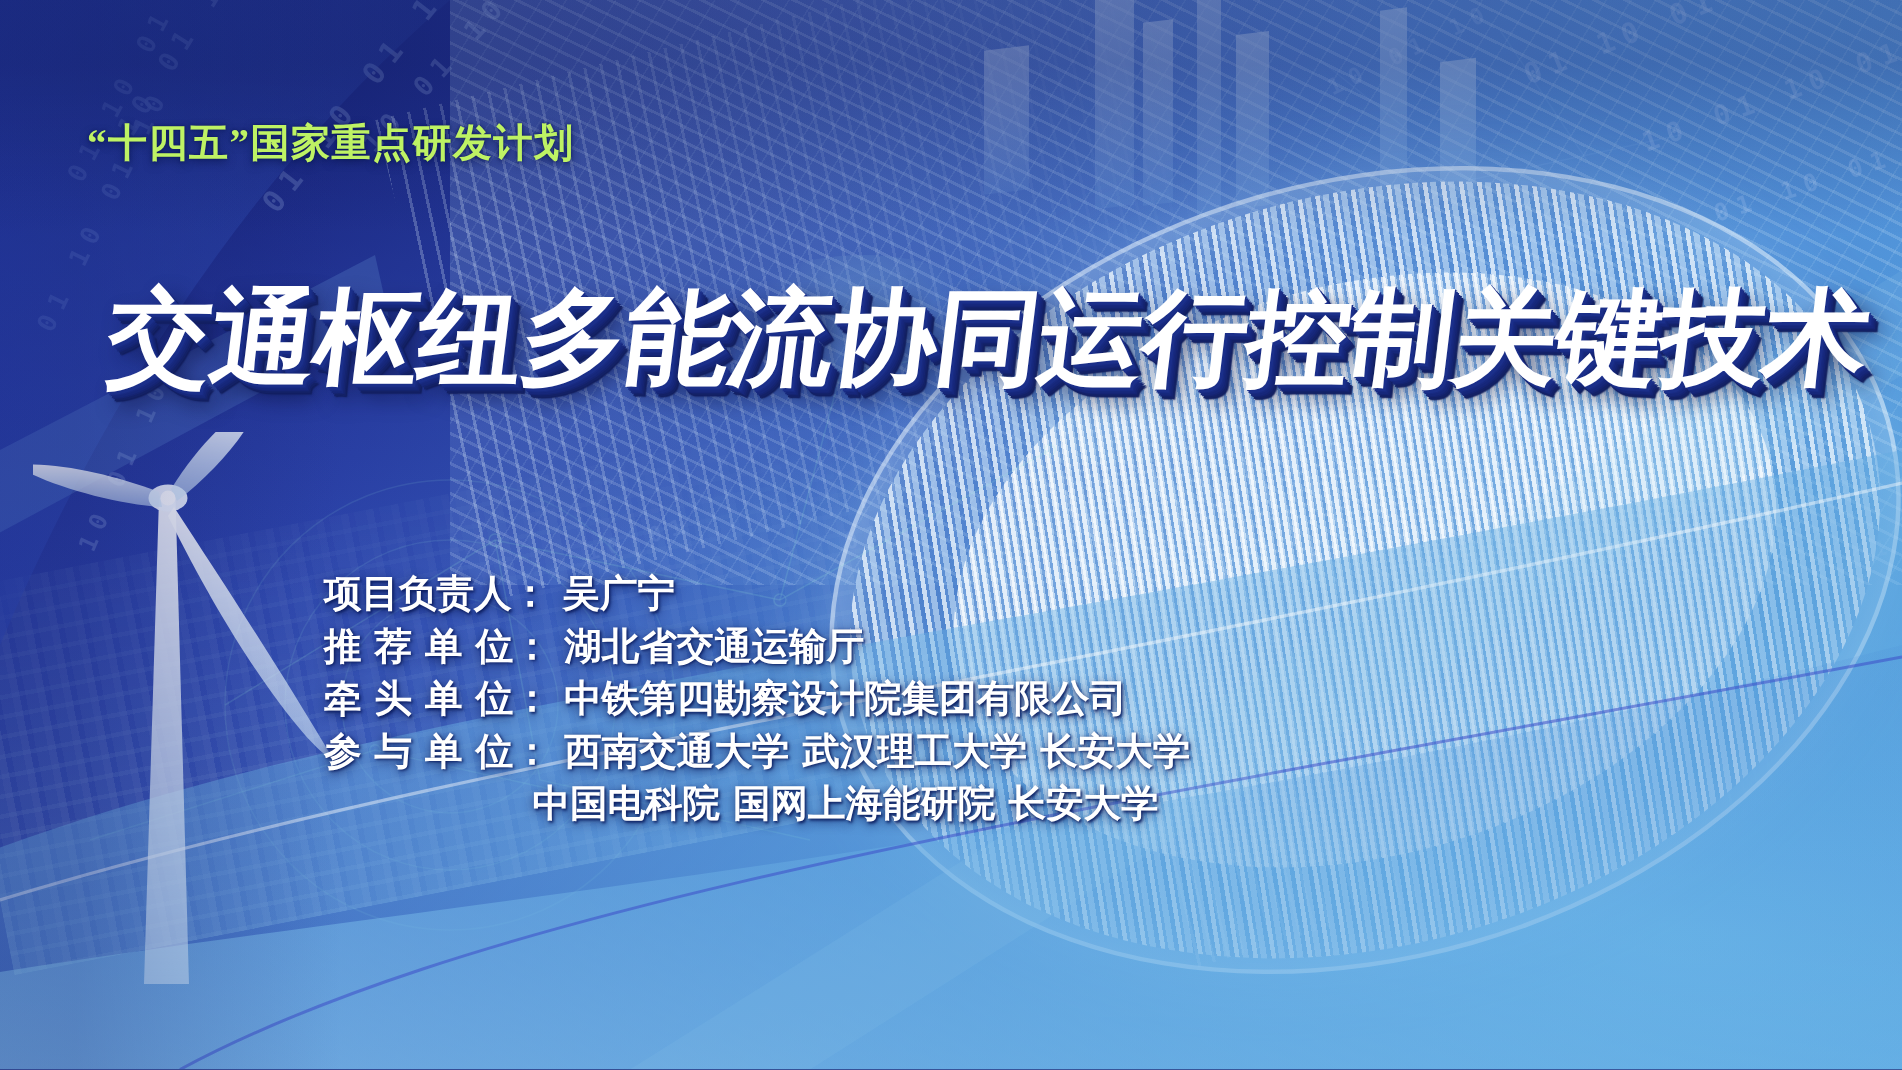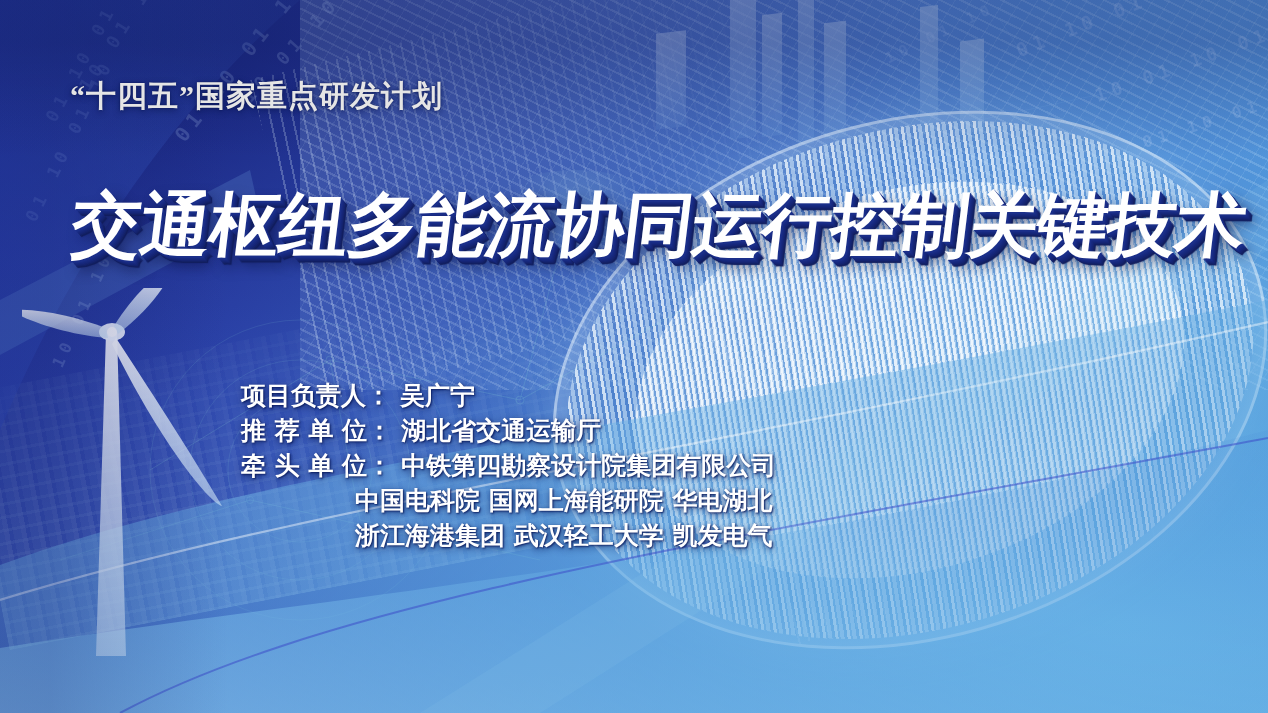--- a/index.html
+++ b/index.html
@@ -129,23 +129,23 @@
 
   
   #vignette{
     background:
       linear-gradient(180deg, rgba(16,26,92,.30) 0 6%, rgba(16,26,92,0) 22%),
       linear-gradient(90deg, rgba(22,34,110,.26) 0 4%, rgba(22,34,110,0) 18%);
   }
 
   
   #subtitle{
-    position:absolute;left:70px;top:74px;width:640px;
+    position:absolute;left:58px;top:74px;width:640px;
     font-family:"Liberation Serif","DejaVu Serif",serif;
-    color:#e5e5e5;font-size:30px;font-weight:700;line-height:44px;
+    color:#bef264;font-size:26px;font-weight:700;line-height:44px;
     letter-spacing:1px;
     text-shadow:0 2px 6px rgba(10,22,80,.75), 0 0 2px rgba(12,24,86,.9);
   }
   #subtitle div{white-space:nowrap;}
 
   #maintitle{
     position:absolute;left:72px;top:186px;width:1150px;height:78px;
     white-space:nowrap;
     font-family:"DejaVu Sans","Liberation Sans",sans-serif;
     font-size:70px;font-weight:900;line-height:78px;
@@ -157,21 +157,21 @@
       4px 4px 0 #16277a, 5px 5px 0 #152471, 6px 6px 0 #132166,
       7px 7px 1px #111d5c, 9px 9px 14px rgba(8,14,60,.70);
   }
 
   #info{
     position:absolute;left:216px;top:378px;
     font-family:"DejaVu Sans","Liberation Sans",sans-serif;
     color:#ffffff;font-size:25px;font-weight:700;line-height:35px;
     text-shadow:0 2px 7px rgba(10,26,90,.80), 1px 1px 2px rgba(12,28,96,.95);
   }
-  #info .row{white-space:nowrap;display:block;margin-left:25px;}
+  #info .row{white-space:nowrap;display:block;}
   #info .lbl{letter-spacing:0;}
   #info .cont{display:block;padding-left:139px;white-space:nowrap;}
   #info .gap{display:inline-block;width:9px;}
 </style>
 </head>
 <body>
 
 <div id="stage">
 
   <div class="layer" id="bg-base"></div>
@@ -307,17 +307,19 @@
   <div id="info">
     <span class="row">
       <span class="lbl">项目负责人：</span><span class="gap"></span><span>吴广宁</span>
     </span>
     <span class="row">
       <span class="lbl">推 荐 单 位：</span><span class="gap"></span><span>湖北省交通运输厅</span>
     </span>
     <span class="row">
       <span class="lbl">牵 头 单 位：</span><span class="gap"></span><span>中铁第四勘察设计院集团有限公司</span>
     </span>
-    <span class="cont"><span>中国电科院 国网上海能研院  华电湖北</span></span>
-    <span class="cont"><span>浙江海港集团 武汉轻工大学  凯发电气</span></span>
+    <span class="row">
+      <span class="lbl">参 与 单 位：</span><span class="gap"></span><span>西南交通大学 武汉理工大学  长安大学</span>
+    </span>
+    <span class="cont"><span>中国电科院 国网上海能研院  长安大学</span></span>
   </div>
 
 </div>
 
 </body></html>

